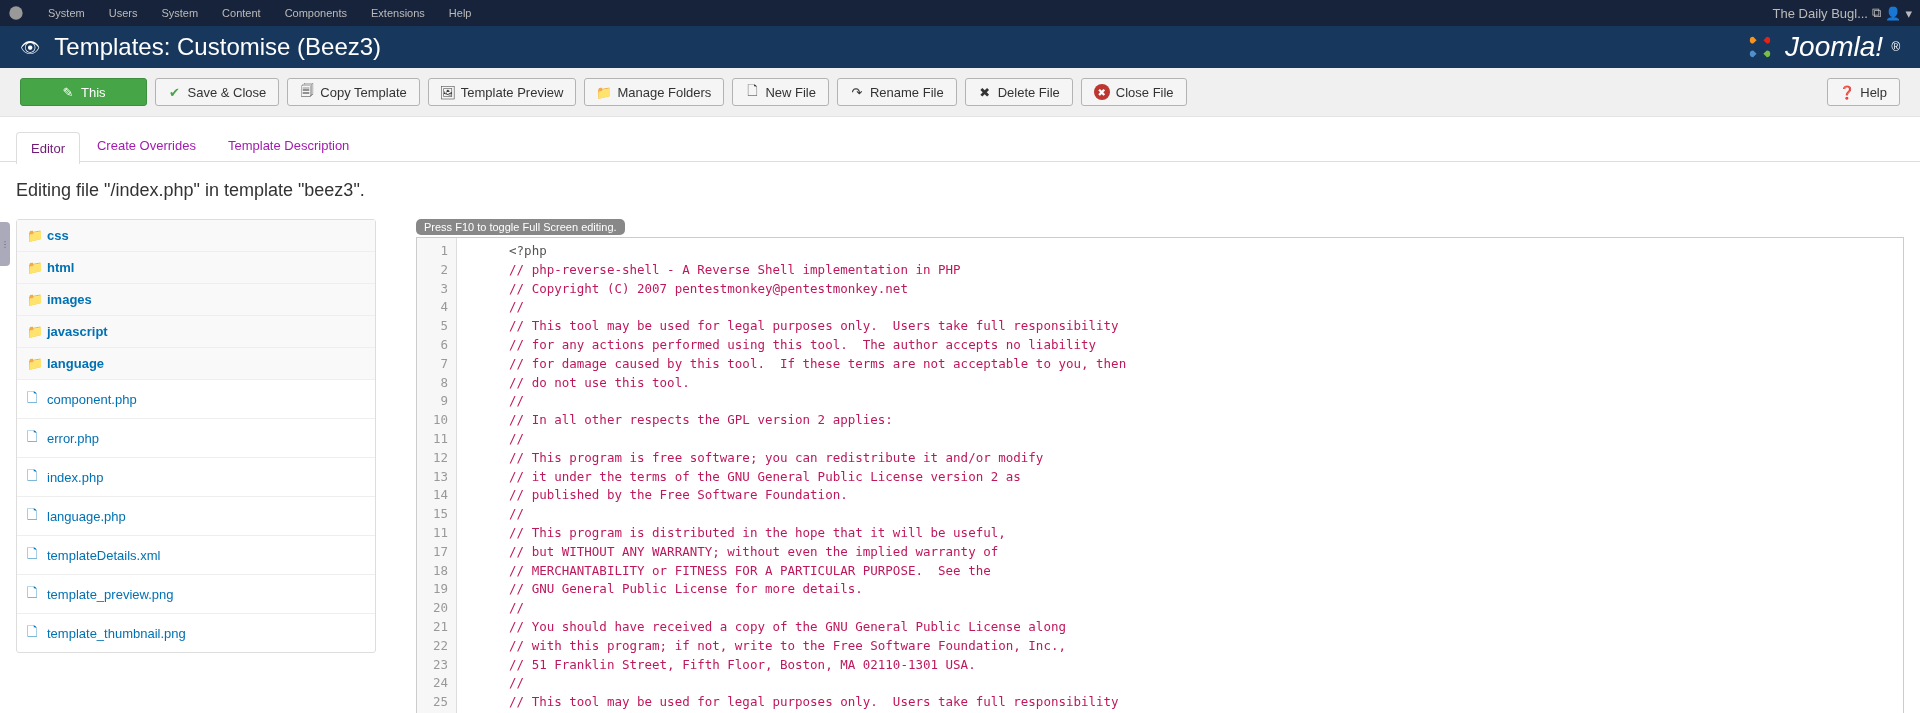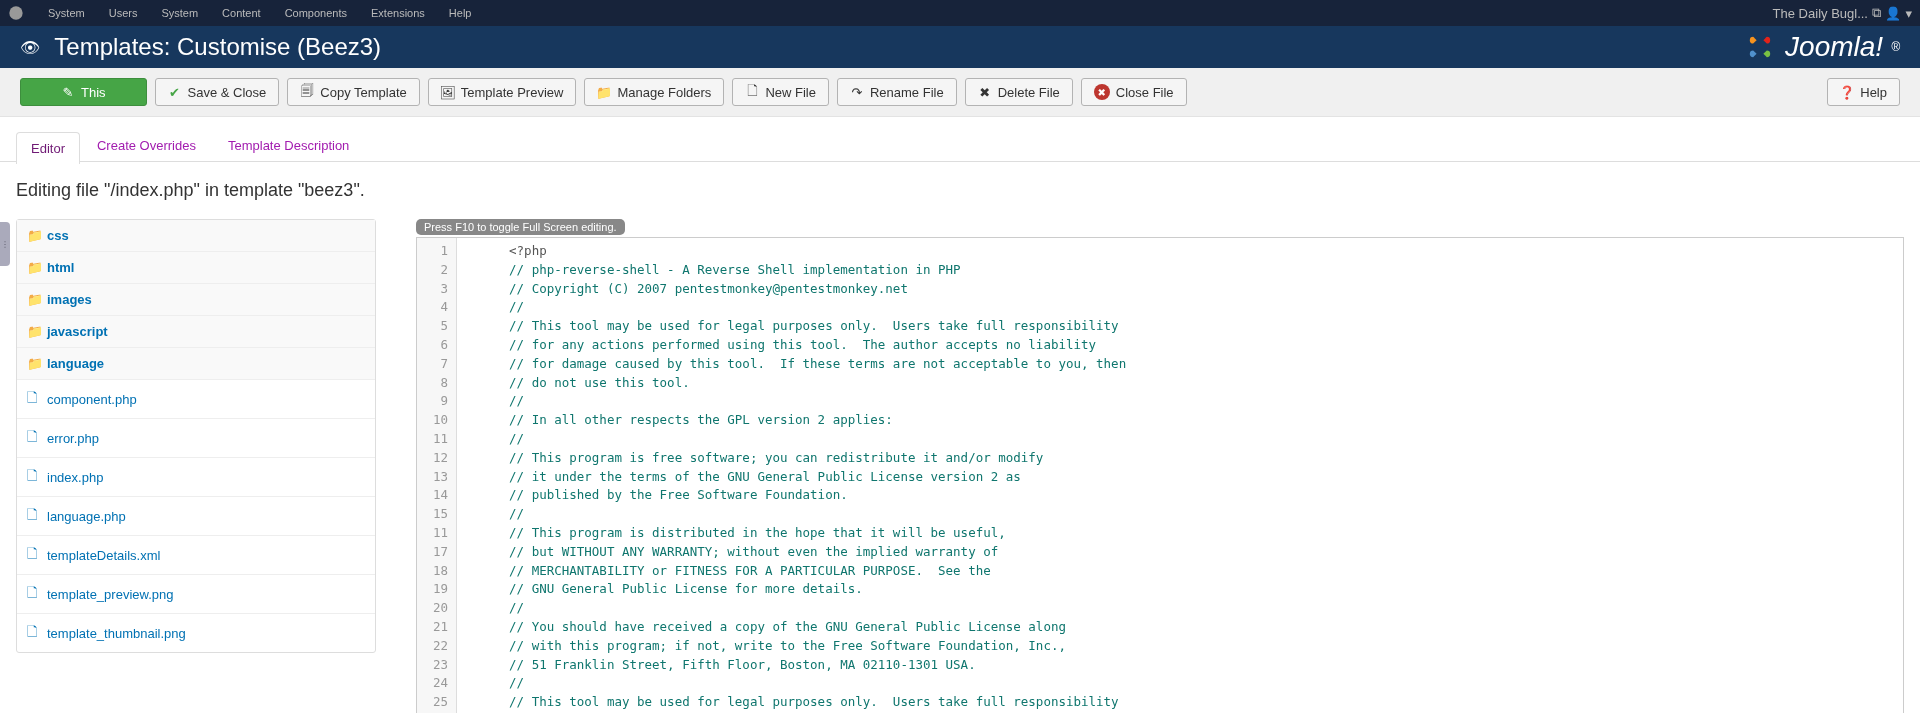--- a/index.html
+++ b/index.html
@@ -37,21 +37,21 @@
 .tree-item.folder { background: #f9f9f9; font-weight: bold; }
 .tree-item .ficon { width: 14px; display: inline-block; }
 .code-pane { flex: 1; position: relative; }
 .f10-tip { background: #888; color: #fff; font-size: 11px; padding: 2px 8px; border-radius: 5px; display: inline-block; margin-bottom: 2px; }
 .codemirror { border: 1px solid #ccc; display: flex; font-family: "Consolas", "Monaco", monospace; font-size: 12.5px; line-height: 1.45; background: #fff; }
 .gutter { background: #f7f7f7; color: #999; text-align: right; padding: 4px 8px 4px 16px; border-right: 1px solid #ddd; user-select: none; }
 .gutter div { height: 18.8px; }
 .code { padding: 4px 8px; flex: 1; white-space: pre; overflow: hidden; }
 .code div { height: 18.8px; margin-left: 44px; }
 .tok-meta { color: #555; }
-.tok-comment { color: #0f766e; }
+.tok-comment { color: #be185d; }
 .side-handle { position: fixed; left: 0; top: 222px; width: 10px; height: 44px; background: #aab; border-radius: 0 4px 4px 0; cursor: pointer; display: flex; align-items: center; justify-content: center; color: #556; font-size: 8px; }
 </style>
 </head>
 <body>
 
 <div class="topbar">
   <div class="topbar-left">
     <span class="logo">
       <svg viewBox="0 0 24 24" width="16" height="16">
           <circle cx="12" cy="12" r="10" fill="#999"></circle>

